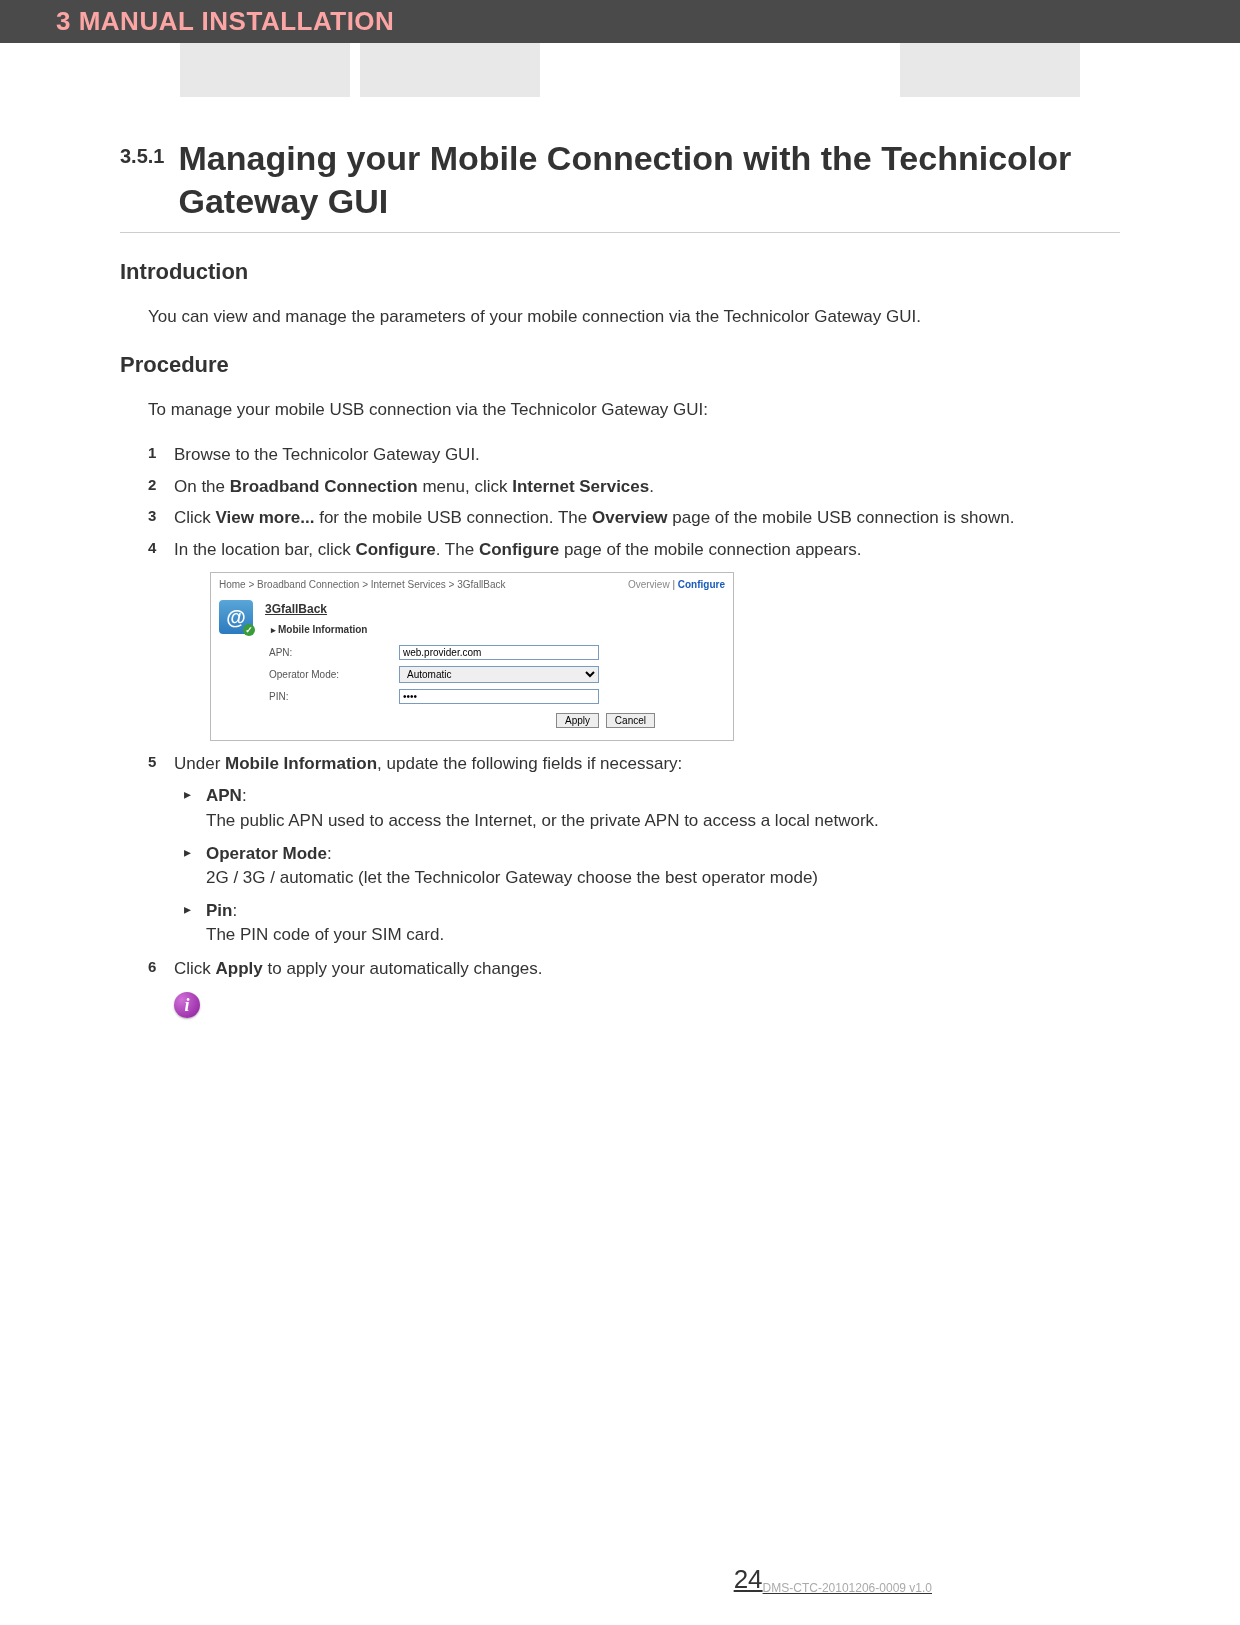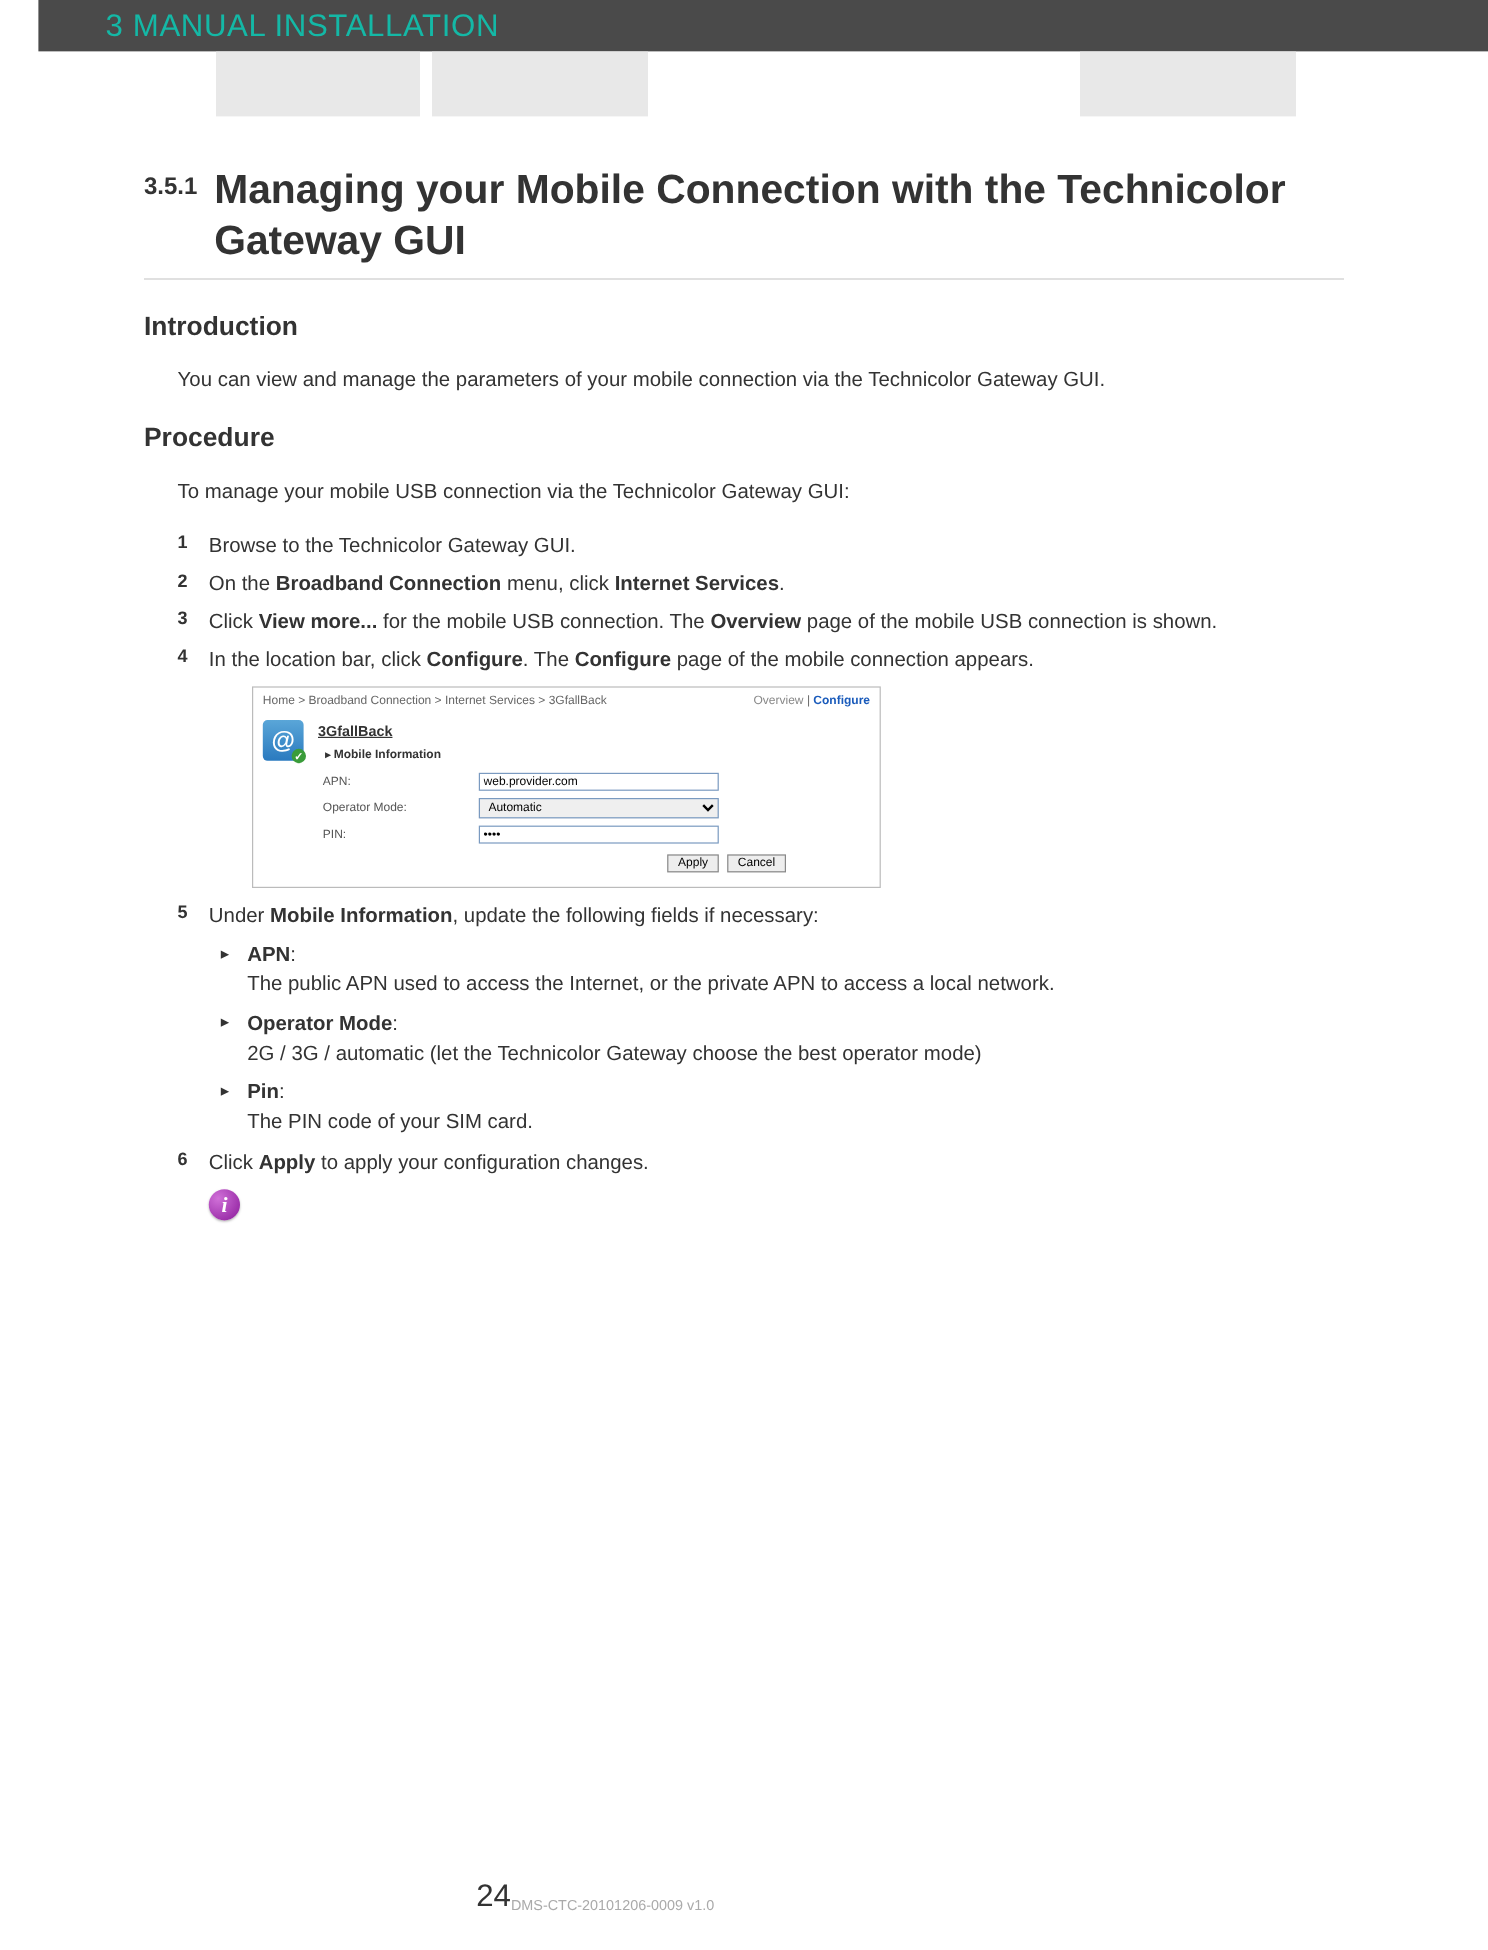--- a/index.html
+++ b/index.html
@@ -5,26 +5,25 @@
   * { box-sizing: border-box; }
   body {
     margin: 0;
     font-family: "Segoe UI", "Helvetica Neue", Arial, sans-serif;
     color: #333;
     background: #fff;
     width: 1240px;
   }
   .header-bar {
     background: #4a4a4a;
-    color: #14b8a6;
+    color: #fca5a5;
     padding: 6px 0 6px 56px;
     font-size: 26px;
-    font-weight: 400;
+    font-weight: 700;
     letter-spacing: 0.5px;
-    margin-left: 32px;
   }
   .tab-strip {
     height: 54px;
     background: #fff;
     position: relative;
   }
   .tab-strip .t {
     position: absolute;
     top: 0;
     height: 54px;
@@ -187,22 +186,23 @@
     margin-left: 4px;
   }
 
   .footer {
     position: absolute;
     bottom: 30px;
     left: 0;
     width: 992px;
     padding: 0 60px;
     display: flex;
-    justify-content: center;
+    justify-content: flex-end;
     align-items: flex-end;
+    text-decoration: underline;
   }
   .footer .pg { font-size: 26px; font-weight: 400; }
   .footer .doc { font-size: 12px; color: #aaa; }
   html, body { height: 1625px; position: relative; }
 </style>
 </head>
 <body>
 
 <div class="header-bar">
   <span>3 MANUAL INSTALLATION</span>
@@ -298,21 +298,21 @@
             <span>2G / 3G / automatic (let the Technicolor Gateway choose the best operator mode)</span>
           </li>
           <li>
             <b>Pin</b>:<br>
             <span>The PIN code of your SIM card.</span>
           </li>
         </ul>
       </li>
 
       <li>
-        <span>Click </span><b>Apply</b><span> to apply your configuration changes.</span>
+        <span>Click </span><b>Apply</b><span> to apply your automatically changes.</span>
       </li>
     </ol>
 
     <div class="note-row">
       <div class="info-icon">i</div>
     </div>
   </div>
 </div>
 
 <div class="footer">

